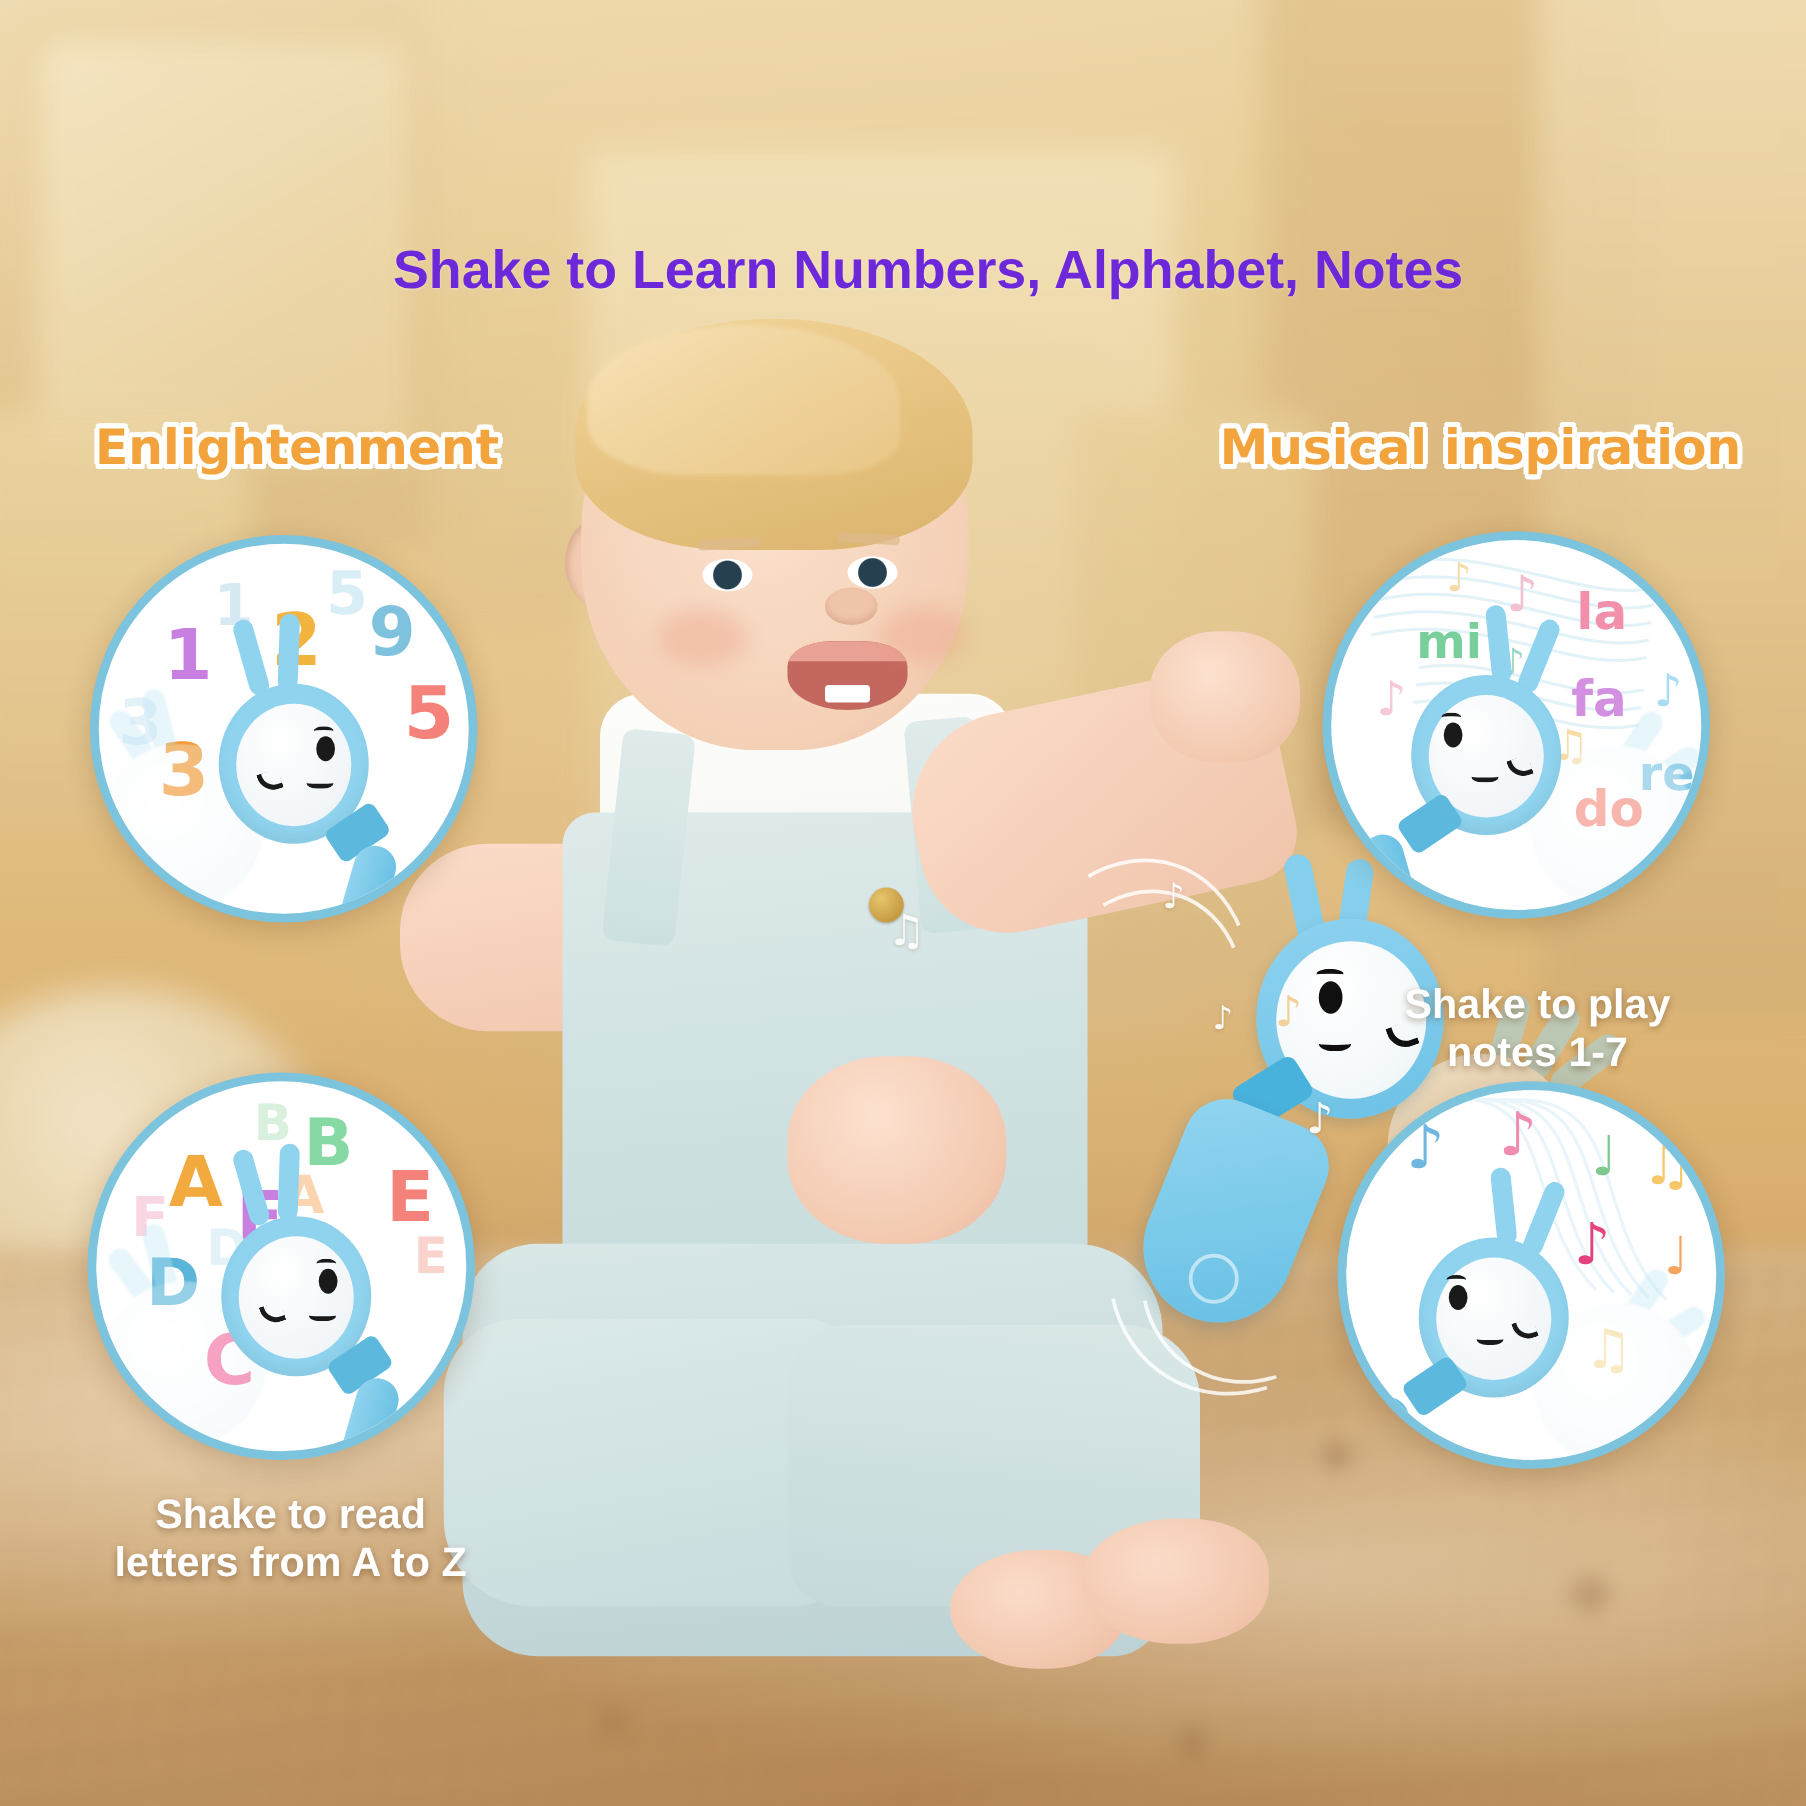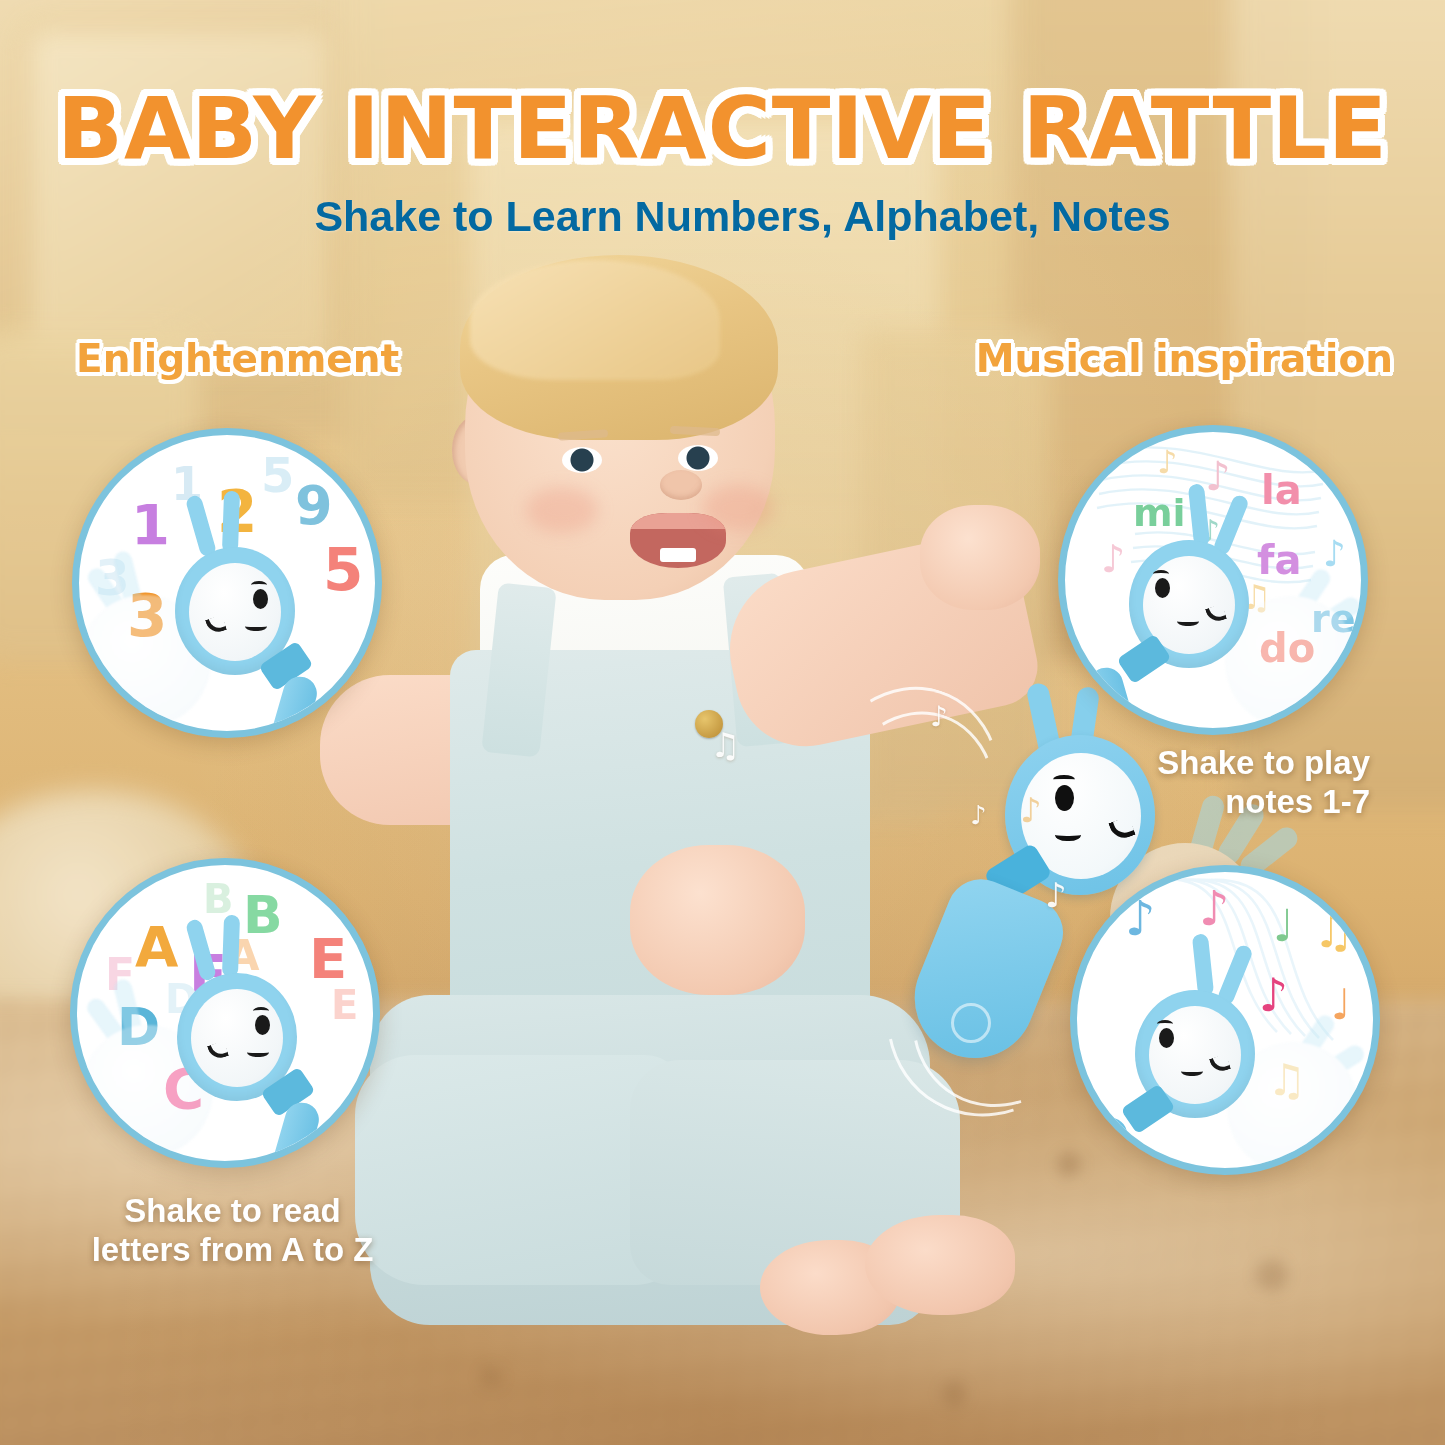--- a/index.html
+++ b/index.html
@@ -159,21 +159,21 @@
 
   
   .cap{
     position:absolute; text-align:center;
     color:#ffffff; font-weight:bold; font-size:33px; line-height:1.18;
     font-family:"Liberation Sans", sans-serif;
     text-shadow:0 2px 6px rgba(90,55,20,.45);
     white-space:pre-line;
   }
   .cap-tl{ left:60px;  top:752px; width:335px; }
-  .cap-tr{ left:1090px;top:744px; width:280px;text-align:right; }
+  .cap-tr{ left:1090px;top:784px; width:280px; }
   .cap-bl{ left:45px;  top:1192px;width:375px; }
   .cap-br{ left:1122px;top:1198px;width:260px; }
 
   
   .baby{ position:absolute; left:330px; top:255px; width:760px; height:1190px; }
 
   .head-b{ position:absolute; left:135px; top:10px; width:310px; height:335px; border-radius:48% 48% 45% 45%;
            background:radial-gradient(ellipse at 45% 40%, #fbe2ce, #f4d0b6 70%, #e9bd9f); }
   .hair{ position:absolute; left:130px; top:0px; width:318px; height:185px;
          border-radius:52% 52% 40% 40%;
@@ -325,22 +325,21 @@
     <div class="swoosh" style="left:500px;top:455px;width:165px;height:200px;transform:rotate(18deg);"></div>
     <div class="swoosh" style="left:560px;top:625px;width:210px;height:240px;transform:rotate(-150deg);"></div>
     <div class="swoosh" style="left:585px;top:650px;width:180px;height:205px;transform:rotate(-150deg);"></div>
     <div class="note-float" style="left:380px;top:470px;">♫</div>
     <div class="note-float" style="left:600px;top:445px;font-size:28px;">♪</div>
     <div class="note-float" style="left:640px;top:545px;font-size:26px;">♪</div>
     <div class="note-tan" style="left:690px;top:535px;">♪</div>
     <div class="note-float" style="left:715px;top:620px;">♪</div>
   </div>
 
-  <div class="title" style="color: rgb(242, 146, 46);">BABY INTERACTIVE RATTLE</div>
-  <div class="subtitle" style="color: #0369a1; margin-left: 40px;">Shake to Learn Numbers, Alphabet, Notes</div>
+  <div class="subtitle" style="color: #6d28d9; margin-left: 40px;">Shake to Learn Numbers, Alphabet, Notes</div>
 
   <div class="sec-head sec-left" style="color: rgb(242, 163, 60);">Enlightenment</div>
   <div class="sec-head sec-right" style="color: rgb(242, 163, 60);">Musical inspiration</div>
 
   <div class="circle c-tl" style="border-color: rgb(124, 195, 221);">
     <div id="glyphs-count">
         <div class="glyph" style="left: 92px; top: 26px; font-size: 46px; color: rgb(215, 234, 244);">1</div>
         <div class="glyph" style="left: 182px; top: 16px; font-size: 48px; color: rgb(217, 237, 246);">5</div>
         <div class="glyph" style="left: 52px; top: 62px; font-size: 56px; color: rgb(199, 127, 224);">1</div>
         <div class="glyph" style="left: 138px; top: 48px; font-size: 58px; color: rgb(243, 180, 63);">2</div>

